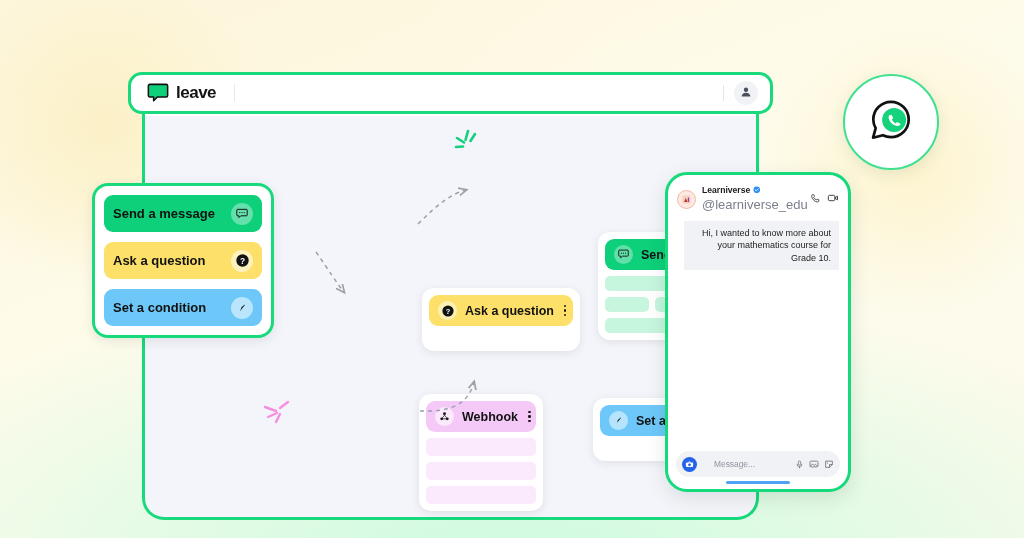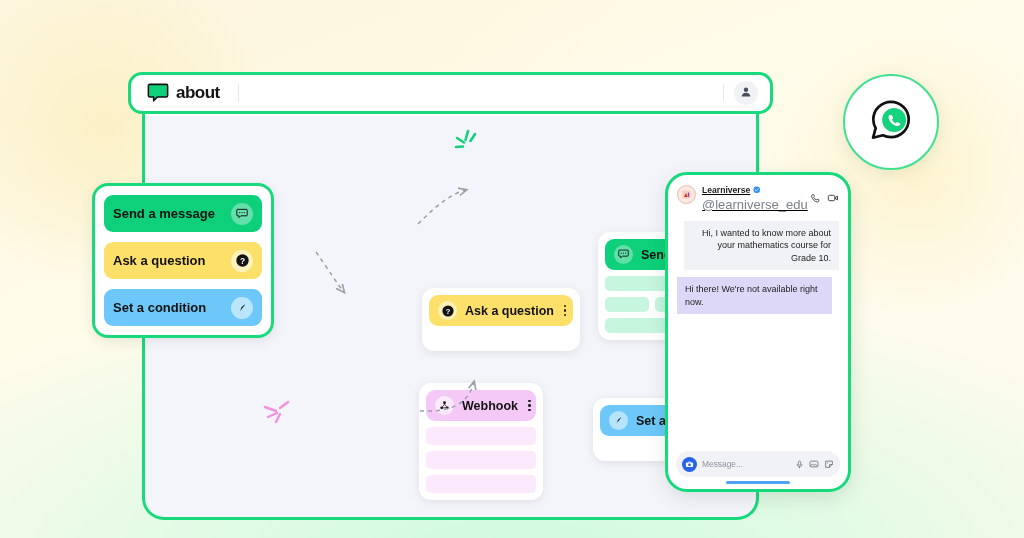--- a/index.html
+++ b/index.html
@@ -78,21 +78,21 @@
   #node-send-message .node-head{background:#0ed07a;}
   #node-send-message .node-head-icon{background:#5fe0a8;}
   #node-send-message .ph{background:#c6f6de;}
 
   
   #node-ask-question{left:294px;top:216px;width:158px;}
   #node-ask-question .node-head{background:#fde06a;}
   #node-ask-question .node-head-icon{background:#fdf0b4;}
 
   
-  #node-webhook{left:291px;top:311px;width:124px;}
+  #node-webhook{left:291px;top:322px;width:124px;}
   #node-webhook .node-head{background:#f4c9f7;}
   #node-webhook .node-head-icon{background:#fbe9fc;}
   #node-webhook .ph{background:#fbeafd;}
 
   
   #node-set-condition{left:465px;top:326px;width:158px;}
   #node-set-condition .node-head{background:#6dc8f9;}
   #node-set-condition .node-head-icon{background:#b6e4fc;}
 
   
@@ -121,37 +121,37 @@
   
   .connectors{position:absolute;left:0;top:0;width:1024px;height:538px;z-index:6;pointer-events:none;}
 
   
   .phone{
     position:absolute;left:665px;top:172px;width:186px;height:320px;box-sizing:border-box;
     background:#ffffff;border:3.5px solid #16d97c;border-radius:22px;z-index:12;
     box-shadow:0 6px 20px rgba(30,60,45,0.13);overflow:hidden;
     display:flex;flex-direction:column;
   }
-  .phone-head{display:flex;gap:6px;padding:10px 9px 6px 9px;text-decoration:underline;}
+  .phone-head{display:flex;align-items:center;gap:6px;padding:10px 9px 6px 9px;}
   .ph-avatar{
     width:17px;height:17px;border-radius:50%;flex:0 0 auto;
     background:#fde9e2;border:1.2px solid #f2b8a6;
     display:flex;align-items:center;justify-content:center;overflow:hidden;
   }
   .ph-names{flex:1;min-width:0;}
   .ph-name{font-size:8.6px;font-weight:bold;color:#1b1b1b;display:flex;align-items:center;gap:3px;}
   .ph-handle{font-size:13px;color:#7b7f8c;margin-top:1px;}
   .ph-actions{display:flex;align-items:center;gap:6px;}
   .chat{flex:1;padding:2px 9px 0 9px;display:flex;flex-direction:column;gap:7px;overflow:hidden;}
   .bubble{
     border-radius:0;padding:6px 8px;font-size:9px;line-height:1.38;max-width:86%;
   }
   .b-in{background:#f1f2f6;color:#1d1d1d;align-self:flex-end;text-align:right;}
   .b-out{background:#ddd8f7;color:#1d1d1d;align-self:flex-start;text-align:left;}
-  .composer{margin:6px 8px 4px 8px;display:flex;align-items:center;gap:5px;
+  .composer{margin:6px 8px 4px 8px;display:flex;align-items:center;gap:17px;
     background:#f1f2f6;border-radius:14px;padding:4px 6px;}
   .cam{width:15px;height:15px;border-radius:50%;background:#2563eb;flex:0 0 auto;
     display:flex;align-items:center;justify-content:center;}
   .composer-placeholder{flex:1;font-size:8.4px;color:#90949f;}
   .composer-icons{display:flex;align-items:center;gap:5px;}
   .home-indicator{width:64px;height:3px;border-radius:2px;background:#4ea3f5;margin:0 auto 5px auto;}
 
   
   .wa-badge{
     position:absolute;left:843px;top:74px;width:92px;height:92px;border-radius:50%;
@@ -178,21 +178,21 @@
   <div class="canvas"></div>
   <div class="canvas-mask"></div>
 
   <div class="titlebar">
     <div class="logo">
       <span class="logo-mark">
         <svg viewBox="0 0 24 22" width="22" height="20">
           <path d="M3 1.5h18a1.6 1.6 0 0 1 1.6 1.6v10.6A1.6 1.6 0 0 1 21 15.3h-9.6L7.2 19.6v-4.3H3a1.6 1.6 0 0 1-1.6-1.6V3.1A1.6 1.6 0 0 1 3 1.5z" fill="#0ed07a" stroke="#111111" stroke-width="1.7" stroke-linejoin="round"></path>
         </svg>
       </span>
-      <span class="logo-text">about</span>
+      <span class="logo-text">leave</span>
     </div>
     <div class="title-sep"></div>
     <div class="titlebar-right">
       <div class="tb-divider"></div>
       <div class="avatar-btn">
         <span>
           <svg viewBox="0 0 16 16" width="12" height="12">
             <circle cx="8" cy="5" r="2.9" fill="#4a4f5c"></circle>
             <path d="M2.2 14c0-3.2 2.6-5 5.8-5s5.8 1.8 5.8 5z" fill="#4a4f5c"></path>
           </svg>
@@ -357,21 +357,20 @@
         <svg viewBox="0 0 16 16" width="12" height="12">
           <rect x="1.8" y="4.4" width="8.6" height="7.2" rx="1.8" fill="none" stroke="#2b2f38" stroke-width="1.2"></rect>
           <path d="M10.8 7.4 14 5.6v4.8l-3.2-1.8z" fill="none" stroke="#2b2f38" stroke-width="1.2" stroke-linejoin="round"></path>
         </svg>
       </span>
     </span>
   </div>
 
   <div class="chat">
     <div class="bubble b-in">Hi, I wanted to know more about your mathematics course for Grade 10.</div>
-    <div class="bubble b-out">Hi there! We're not available right now.</div>
   </div>
 
   <div class="composer">
     <span class="cam">
       <svg viewBox="0 0 16 16" width="9" height="9">
         <rect x="1.6" y="4.4" width="12.8" height="8.2" rx="2" fill="#ffffff"></rect>
         <path d="M5.6 4.4 6.6 2.8h2.8l1 1.6z" fill="#ffffff"></path>
         <circle cx="8" cy="8.5" r="2.5" fill="#2563eb"></circle>
       </svg>
     </span>

